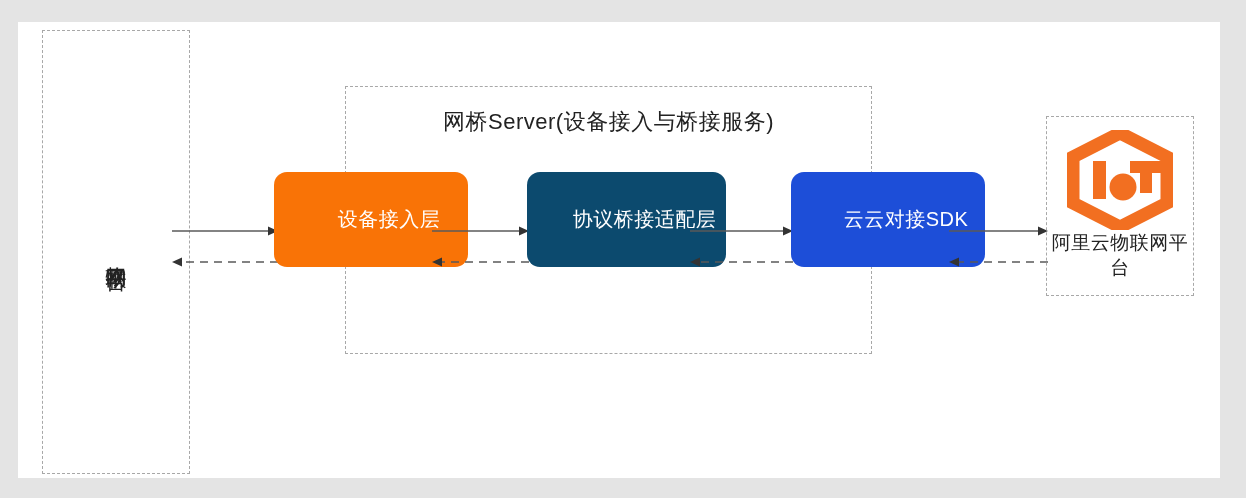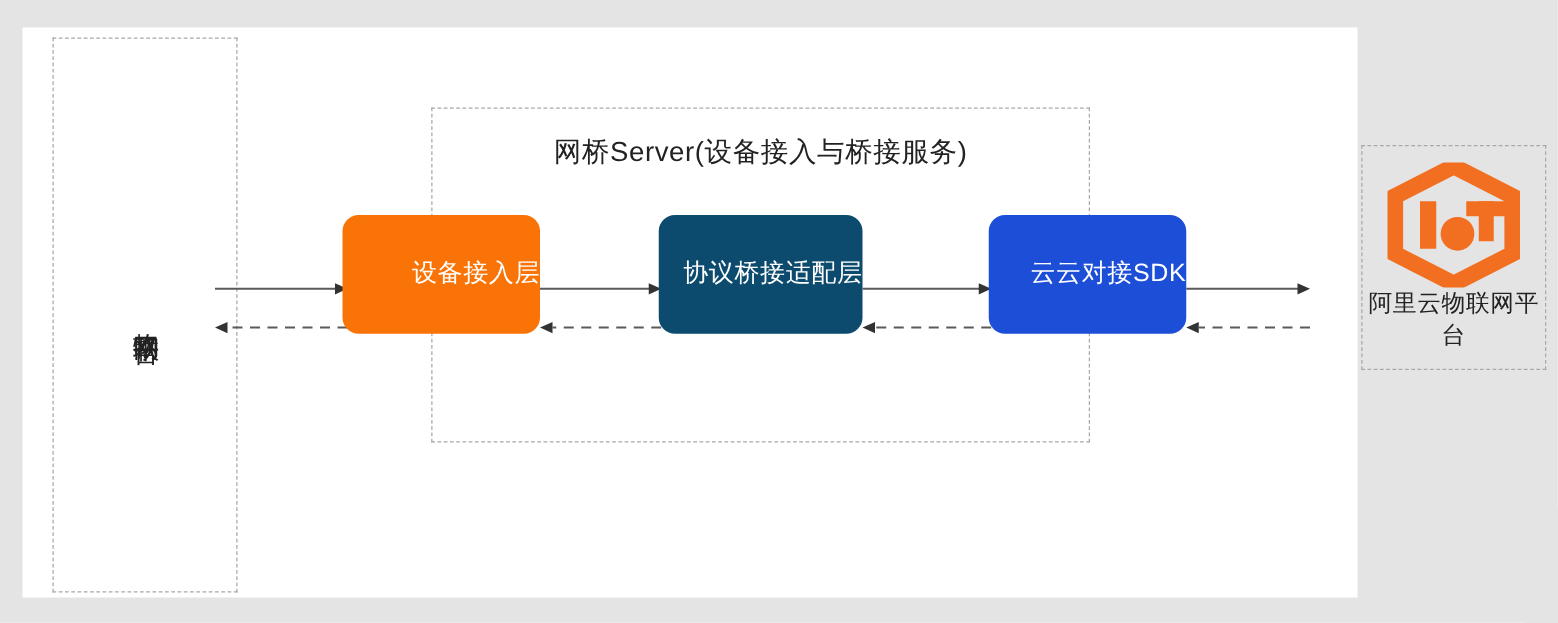--- a/index.html
+++ b/index.html
@@ -10,21 +10,21 @@
   body {
     width: 1246px;
     height: 498px;
     font-family: "Liberation Sans", "DejaVu Sans", sans-serif;
     overflow: hidden;
   }
   #diagram-canvas {
     position: absolute;
     left: 18px;
     top: 22px;
-    width: 1068px;
+    width: 1202px;
     height: 456px;
     background: #ffffff;
   }
 
   
   .dashed-box {
     position: absolute;
     border: 1.5px dashed #a8a8a8;
     box-sizing: border-box;
     background: transparent;
@@ -36,21 +36,21 @@
     width: 148px;
     height: 444px;
   }
   #bridge-server-container {
     left: 327px;
     top: 64px;
     width: 527px;
     height: 268px;
   }
   #alicloud-iot-right {
-    left: 1071px;
+    left: 1028px;
     top: 94px;
     width: 148px;
     height: 180px;
     font-family: Liberation Mono, monospace;
   }
 
   
   #left-platform-label {
     position: absolute;
     left: 0;
@@ -83,28 +83,29 @@
     letter-spacing: 0.5px;
     white-space: nowrap;
   }
 
   
   .process-box {
     position: absolute;
     border-radius: 13px;
     display: flex;
     align-items: center;
-    justify-content: flex-end;
+    justify-content: center;
     text-align: center;
     color: #ffffff;
     font-size: 20px;
     line-height: 1.32;
     letter-spacing: 0.5px;
     top: 150px;
     height: 95px;
+    padding-left: 36px;
   }
   #box-device-access {
     left: 256px;
     width: 158px;
     background: #f97306;
   }
   #box-protocol-bridge {
     left: 509px;
     width: 163px;
     background: #f96f06;

